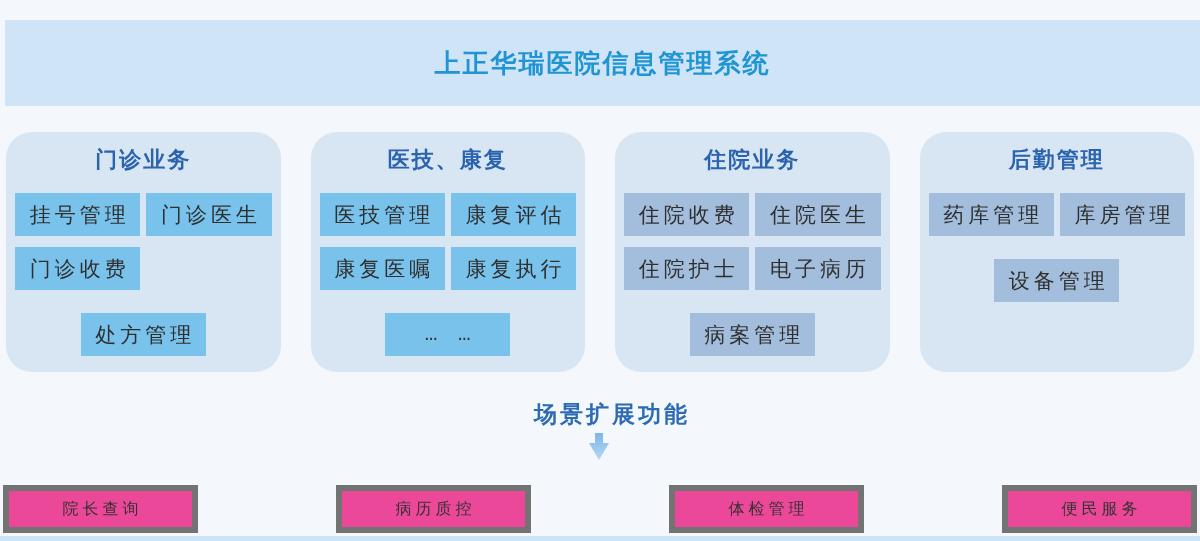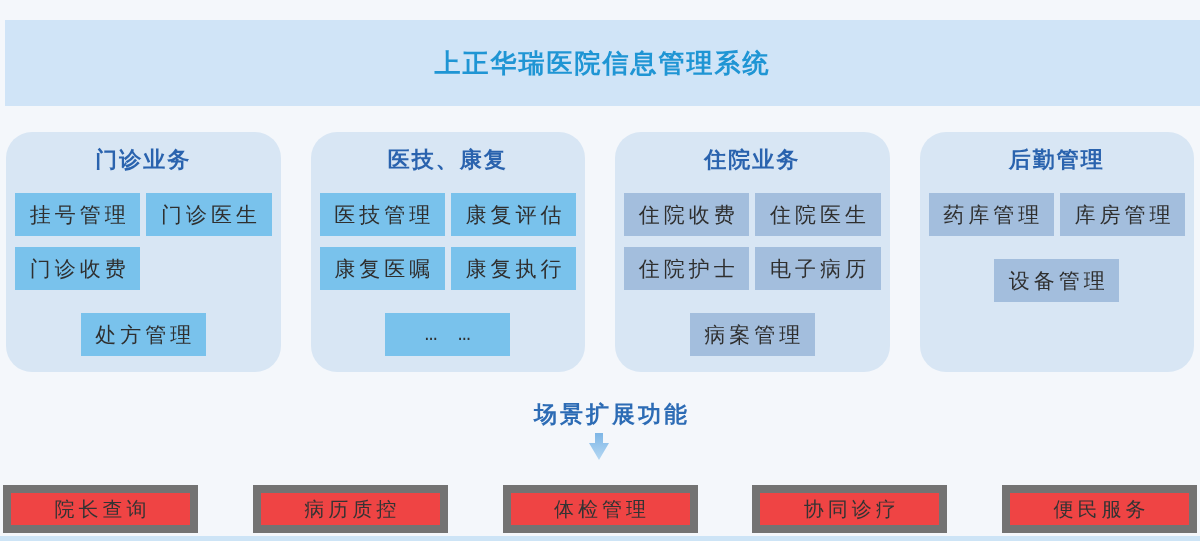--- a/index.html
+++ b/index.html
@@ -98,26 +98,26 @@
   .bottom-row {
     position: absolute;
     top: 485px; left: 3px; right: 3px;
     display: flex;
     justify-content: space-between;
   }
   .scenario-box {
     width: 195px;
     height: 48px;
     box-sizing: border-box;
-    border: 8px solid #737373;
-    background: #ef4444;
+    border: 6px solid #737373;
+    background: #ec4899;
     display: flex;
     align-items: center;
     justify-content: center;
-    font-size: 20px;
+    font-size: 16px;
     color: #333333;
     letter-spacing: 4px;
     text-indent: 4px;
   }
   .footer-strip {
     position: absolute;
     left: 0; right: 0; bottom: 0;
     height: 5px;
     background: #cde4f6;
   }
@@ -182,17 +182,16 @@
       <stop offset="1" stop-color="#b5d8f3"></stop>
     </linearGradient>
   </defs>
   <path d="M6 0 L14 0 L14 10 L20 10 L10 27 L0 10 L6 10 Z" fill="url(#arrowGrad)"></path>
 </svg>
 
 <div class="bottom-row">
   <div class="scenario-box">院长查询</div>
   <div class="scenario-box">病历质控</div>
   <div class="scenario-box">体检管理</div>
-  <div class="scenario-box">协同诊疗</div>
   <div class="scenario-box">便民服务</div>
 </div>
 
 <div class="footer-strip"></div>
 
 </body></html>

